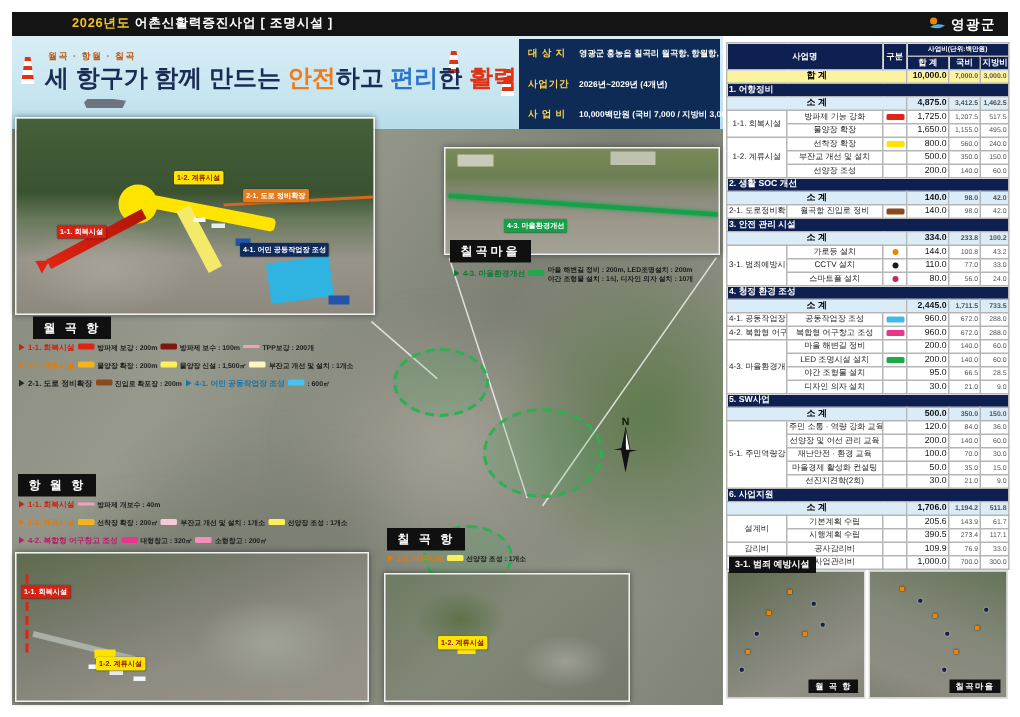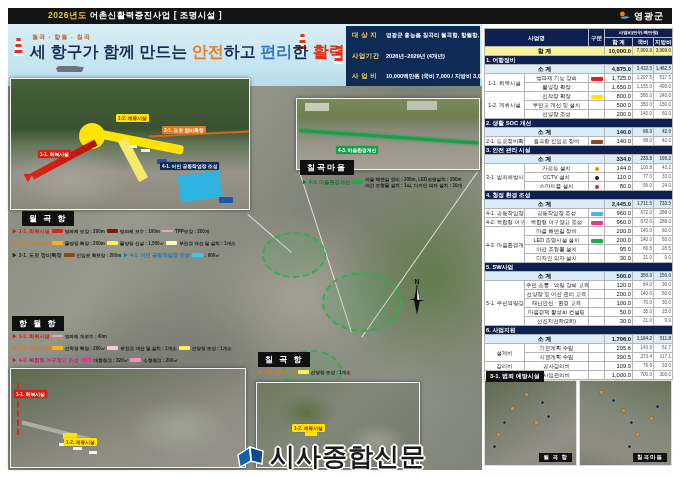--- a/index.html
+++ b/index.html
@@ -548,28 +548,20 @@
           <div class="dnavy" style="left:50px;top:40px;"></div>
         <div class="dmark" style="left:56px;top:52px;"></div>
           <div class="dnavy" style="left:48px;top:64px;"></div>
         <div class="dmark" style="left:70px;top:36px;"></div>
           <div class="dnavy" style="left:76px;top:24px;"></div>
         <div class="ccaption">칠곡마을</div>
       </div>
     </div>
   </div>
 
-  <div class="press">
-    <svg width="30" height="24" viewBox="0 0 30 24">
-      <polygon points="2,10 14,2 15,16 4,22" fill="#1062b8" stroke="#fff" stroke-width="1.4"></polygon>
-      <polygon points="14,2 27,6 26,19 15,16" fill="#0a4a93" stroke="#fff" stroke-width="1.4"></polygon>
-      <line x1="14" y1="2" x2="15" y2="16" stroke="#fff" stroke-width="1.6"></line>
-    </svg>
-    <span class="press-name">시사종합신문</span>
-  </div>
 
 <div class="tag" style="left: 38px; top: 150px; background: rgb(212, 35, 20); color: rgb(255, 255, 255);">1-1. 회복시설</div>
     <div class="tag" style="left: 116px; top: 114px; background: rgb(255, 228, 0); color: rgb(138, 26, 10);">1-2. 계류시설</div>
     <div class="tag" style="left: 162px; top: 126px; background: rgb(224, 123, 32); color: rgb(255, 255, 255);">2-1. 도로 정비확장</div>
     <div class="tag" style="left: 160px; top: 162px; background: rgb(14, 43, 92); color: rgb(255, 255, 255);">4-1. 어민 공동작업장 조성</div>
     <div class="tag" style="left: 336px; top: 146px; background: rgb(23, 160, 74); color: rgb(255, 255, 255);">4-3. 마을환경개선</div>
     <div class="tag" style="left: 14px; top: 390px; background: rgb(212, 35, 20); color: rgb(255, 255, 255);">1-1. 회복시설</div>
     <div class="tag" style="left: 64px; top: 438px; background: rgb(255, 228, 0); color: rgb(138, 26, 10);">1-2. 계류시설</div>
     <div class="tag" style="left: 292px; top: 424px; background: rgb(255, 228, 0); color: rgb(138, 26, 10);">1-2. 계류시설</div>
   </div>

